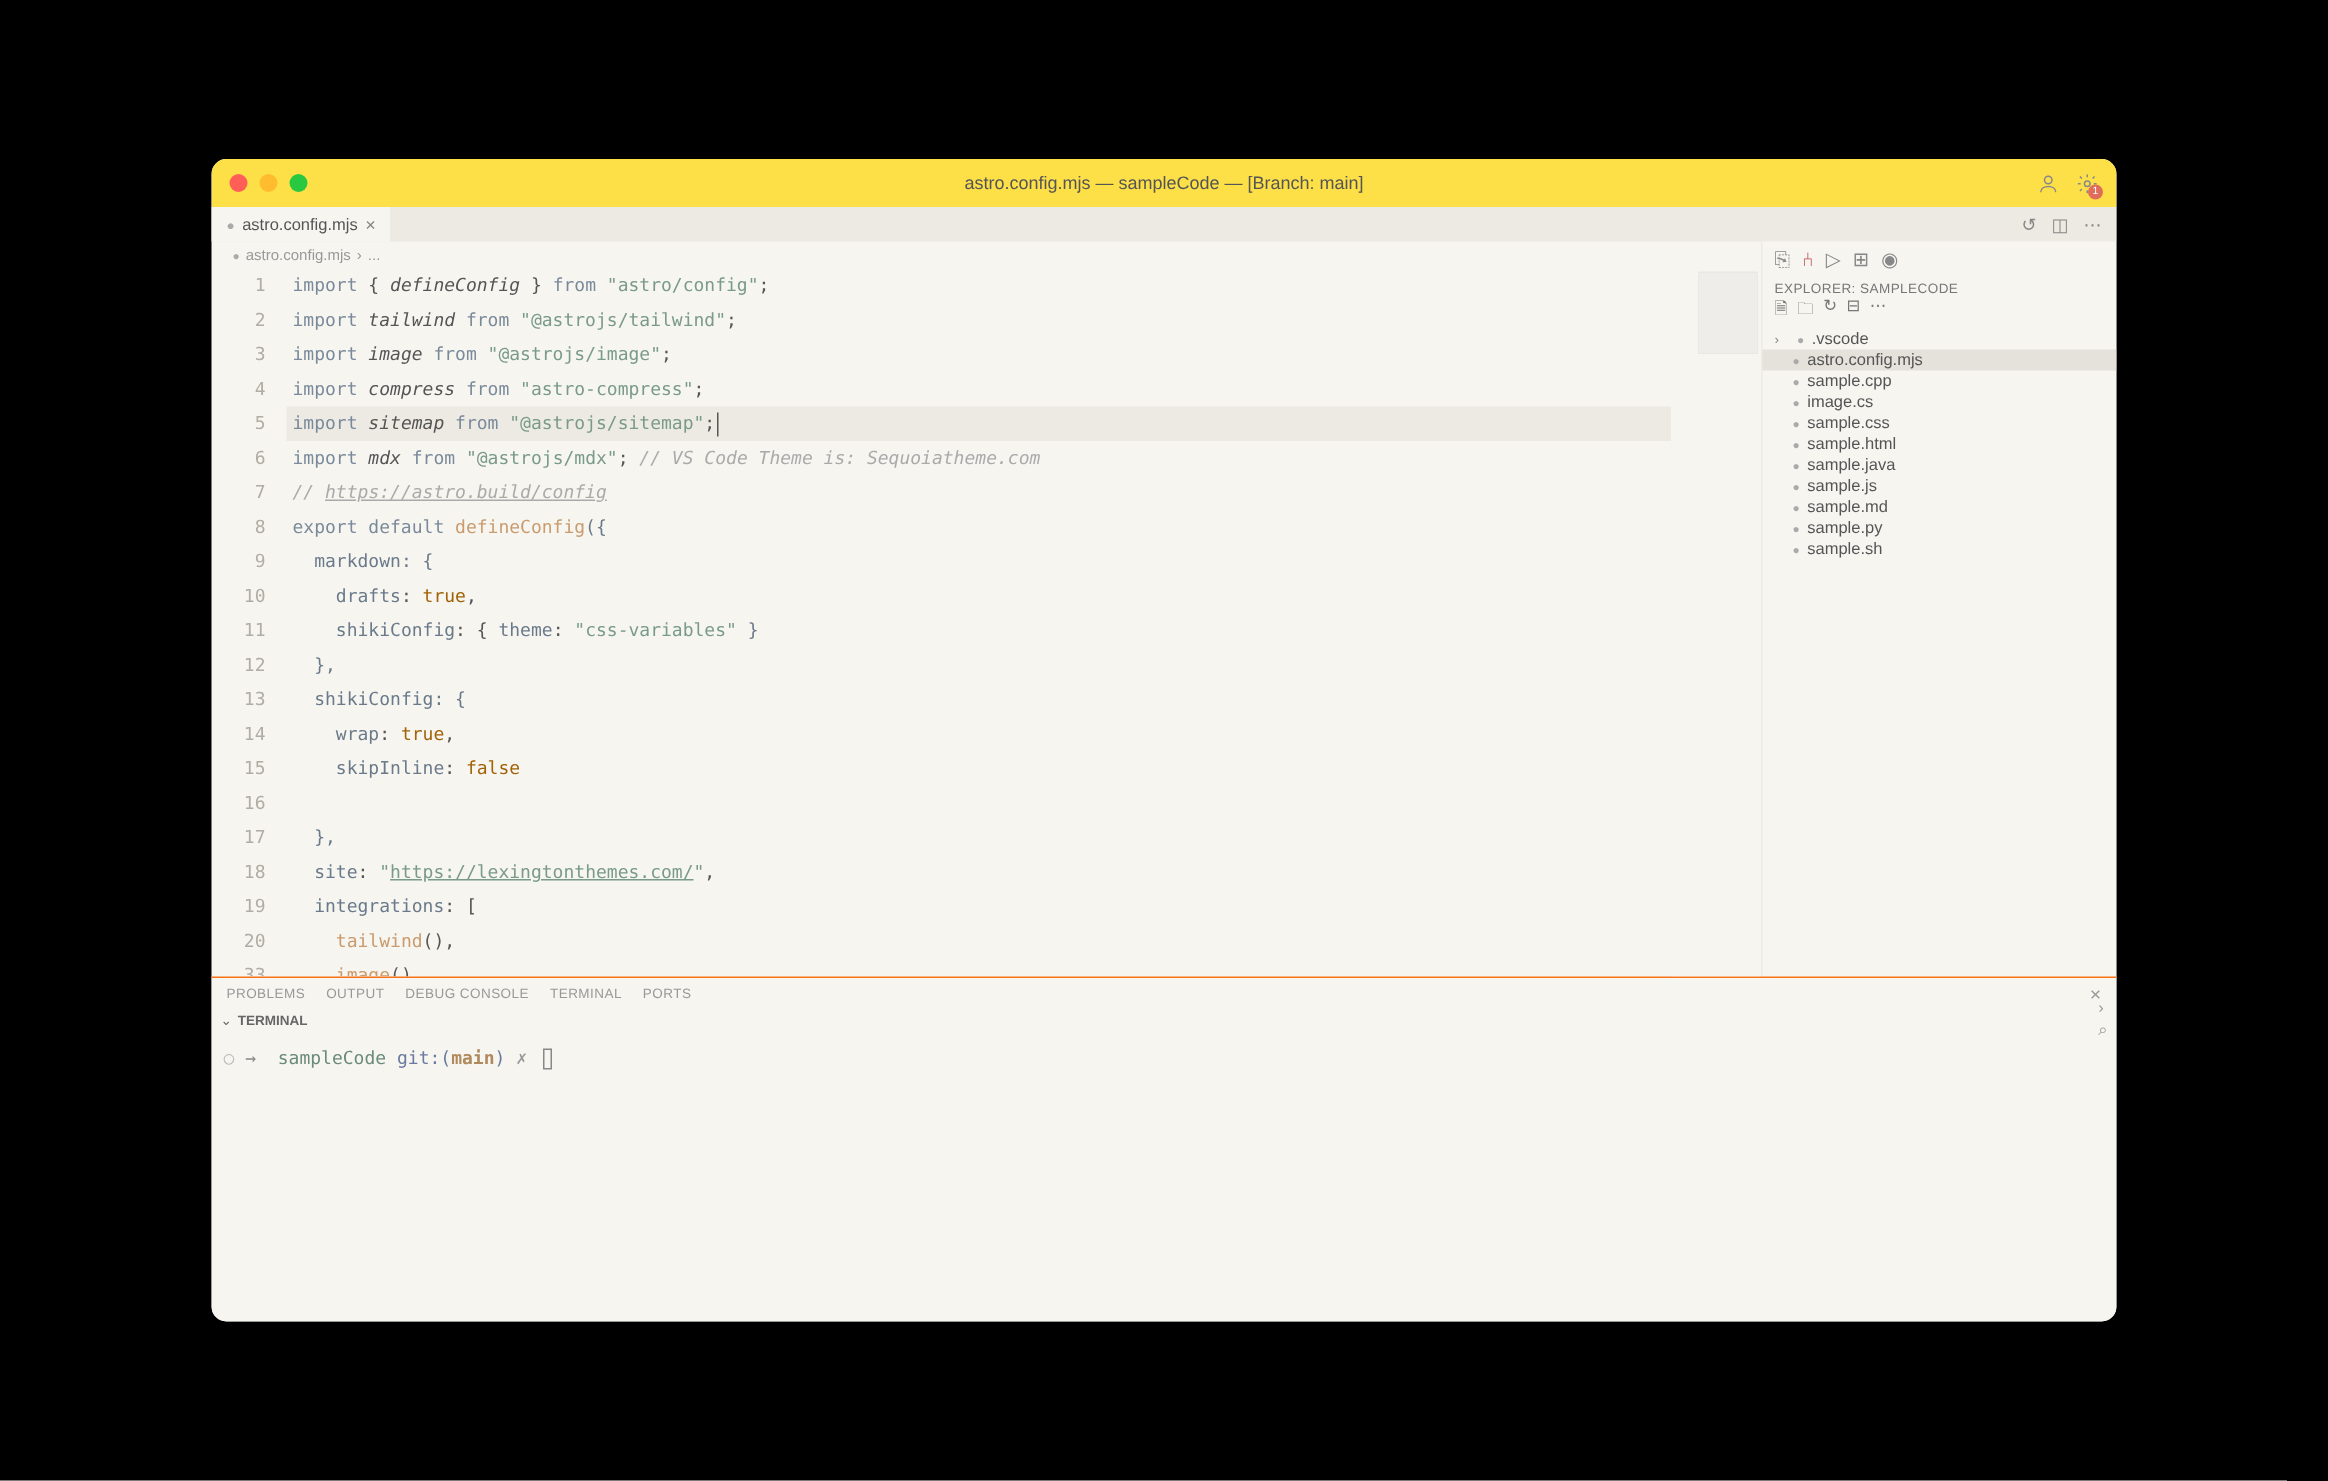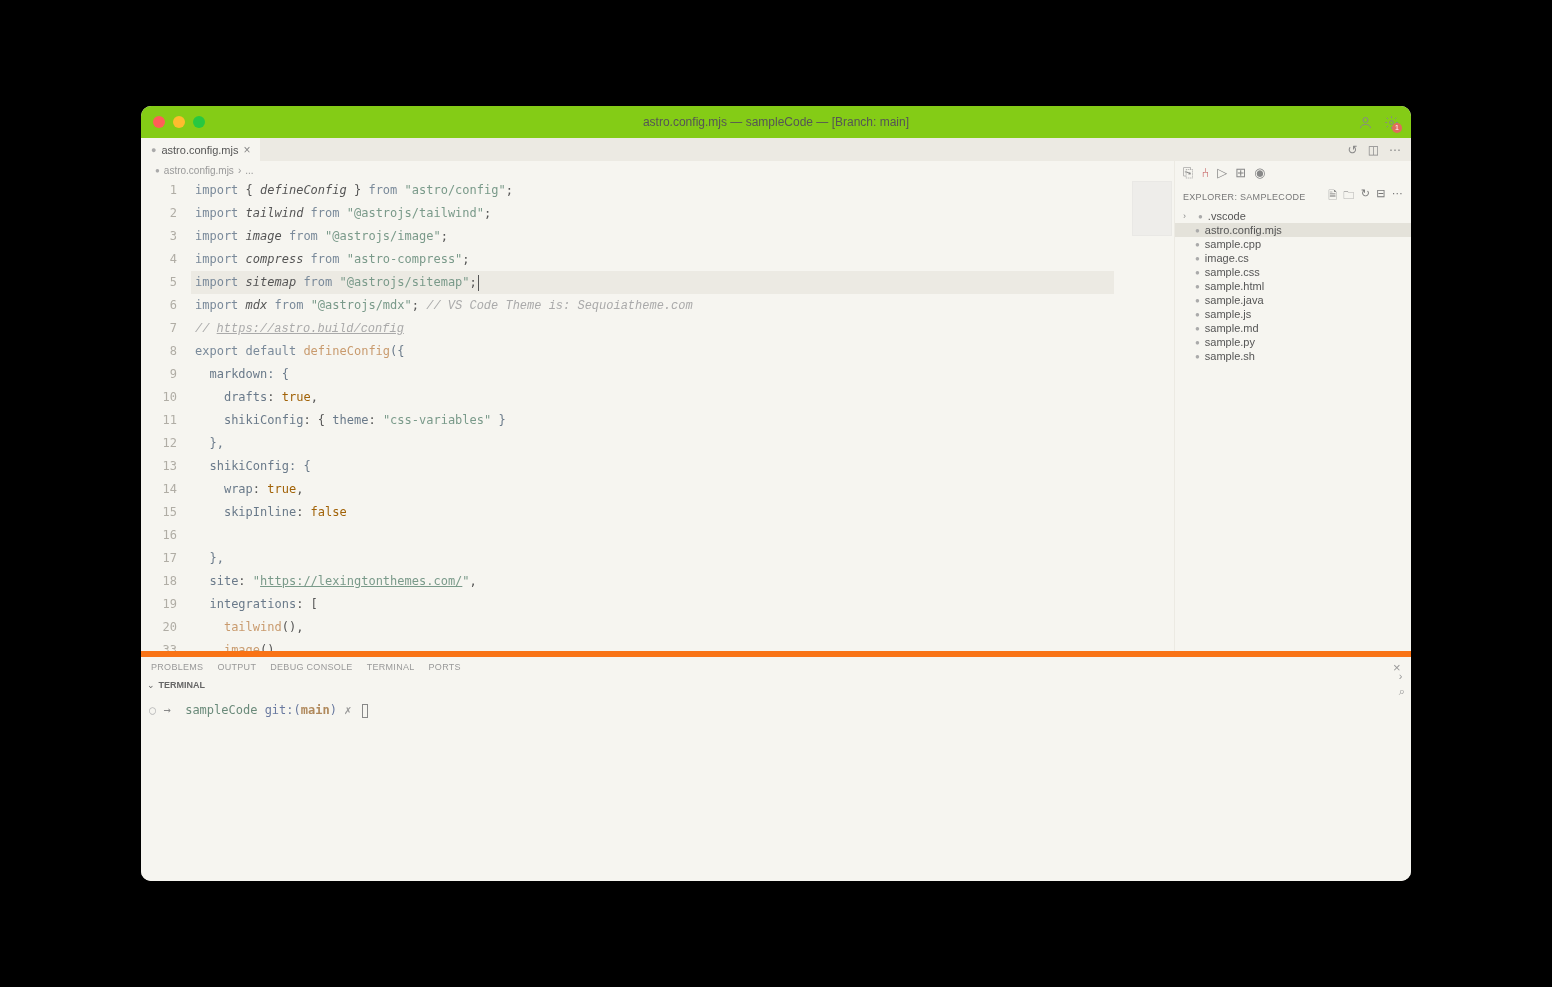--- a/index.html
+++ b/index.html
@@ -1,18 +1,18 @@
 <!DOCTYPE html>
 <html><head>
 <meta charset="utf-8">
 <style>
 * { margin:0; padding:0; box-sizing:border-box; }
 body { background:#000; width:1552px; height:987px; font-family:-apple-system,BlinkMacSystemFont,"Segoe UI",sans-serif; display:flex; align-items:center; justify-content:center; }
 .window { width:1270px; height:775px; background:#f6f5f0; border-radius:10px; overflow:hidden; display:flex; flex-direction:column; box-shadow:0 20px 60px rgba(0,0,0,.5); position:relative; }
-.titlebar { height:32px; display:flex; align-items:center; padding:0 12px; background:#84cc16; position:relative; }
+.titlebar { height:32px; display:flex; align-items:center; padding:0 12px; background:#fde047; position:relative; }
 .traffic { display:flex; gap:8px; }
 .dot { width:12px; height:12px; border-radius:50%; }
 .red{background:#ff5f57}.yellow{background:#febc2e}.green{background:#28c840}
 .wintitle { position:absolute; left:0; right:0; text-align:center; font-size:12px; color:#555; }
 .titleright { position:absolute; right:12px; display:flex; gap:10px; align-items:center; color:#888; }
 .titleright .ico { width:16px; height:16px; display:flex; align-items:center; justify-content:center; font-size:14px; cursor:pointer; position:relative; }
 .badge { position:absolute; right:-3px; bottom:-3px; background:#e06c5c; color:#fff; border-radius:50%; width:10px; height:10px; font-size:7px; line-height:10px; text-align:center; }
 .tabbar { height:23px; display:flex; align-items:stretch; background:#eceae3; font-size:11px; }
 .tab { display:flex; align-items:center; gap:5px; padding:0 10px; background:#f6f5f0; color:#555; cursor:pointer; }
 .tab .mod { color:#aaa; font-size:9px; }
@@ -25,40 +25,40 @@
 .editor { flex:1; display:flex; font-family:"SF Mono",Menlo,Consolas,monospace; font-size:12px; overflow:hidden; }
 .gutter { width:50px; text-align:right; padding-right:14px; color:#b0ada5; user-select:none; }
 .gutter div, .codeline { height:23px; line-height:23px; }
 .code { flex:1; white-space:pre; color:#555; }
 .codeline { padding-left:4px; }
 .hl { background:#eceae3; }
 .kw { color:#7a8a9a; }
 .fn { color:#c99b6e; }
 .it { font-style:italic; color:#555; }
 .str { color:#7a9a8a; }
-.cm { color:#aaa; font-style:italic;font-family:Liberation Mono, monospace; }
+.cm { color:#aaa; font-style:italic; }
 .link { text-decoration:underline; }
 .bool { color:#a16207; }
 .prop { color:#6a7a8a; }
 .cursor { display:inline-block; width:1px; height:16px; background:#555; vertical-align:middle; margin-left:1px; }
 .minimap { width:60px; background:#f6f5f0; position:relative; }
 .minimap .mslice { position:absolute; top:2px; right:2px; width:40px; height:55px; background:linear-gradient(#ddd 0 100%); opacity:.3; border:1px solid #ccc;}
 .sidebar { width:237px; background:#f6f5f0; border-left:1px solid #eceae3; display:flex; flex-direction:column; font-size:11px; }
 .sbicons { height:23px; display:flex; align-items:center; gap:8px; padding:0 8px; color:#888; }
 .sbicons .ico { cursor:pointer; font-size:13px; }
 .sbicons .ico.rd { color:#c05050; }
-.sbhead { display:flex; align-items:center; justify-content:space-between; padding:3px 8px; color:#777; font-size:9px; letter-spacing:.3px; }
+.sbhead { display:flex; align-items:flex-start; justify-content:space-between; padding:3px 8px; color:#777; font-size:9px; letter-spacing:.3px;flex-direction:column; }
 .sbhead .actions { display:flex; gap:6px; }
 .sbhead .actions span { cursor:pointer; font-size:11px; }
 .filelist { flex:1; }
 .fileitem { display:flex; align-items:center; gap:5px; padding:1px 0 1px 20px; color:#555; cursor:pointer; height:14px; font-size:11px; }
 .fileitem.sel { background:#e4e2da; }
 .fileitem .fi { color:#aaa; font-size:8px; }
 .fileitem .chev { margin-left:-12px; width:10px; color:#888; font-size:9px; }
-.panel { height:230px; background:#f6f5f0; border-top:6px solid #f97316; display:flex; flex-direction:column; }
+.panel { height:230px; background:#f6f5f0; border-top:1px solid #f97316; display:flex; flex-direction:column; }
 .paneltabs { height:20px; display:flex; align-items:center; gap:14px; padding:0 10px; font-size:9px; color:#999; letter-spacing:.3px; }
 .paneltabs span { cursor:pointer; }
 .paneltabs .closep { margin-left:auto; font-size:13px; }
 .panelsub { height:16px; display:flex; align-items:center; padding-left:6px; font-size:9px; color:#666; gap:4px; }
 .panelsub .chev { font-size:9px; }
 .panelright { position:absolute; right:6px; display:flex; flex-direction:column; gap:3px; color:#999; font-size:11px; margin-top:-2px;}
 .term { flex:1; padding:10px 8px; font-family:"SF Mono",Menlo,Consolas,monospace; font-size:12px; color:#555; }
 .term .arrow{color:#888}.term .path{color:#6a8a7a;font-weight:normal}.term .git{color:#6a7aa0}.term .br{color:#b0895c;font-weight:bold}.term .dirty{color:#999}
 .term .tcur{display:inline-block;width:6px;height:14px;border:1px solid #888;vertical-align:middle;margin-left:3px}
 </style>

